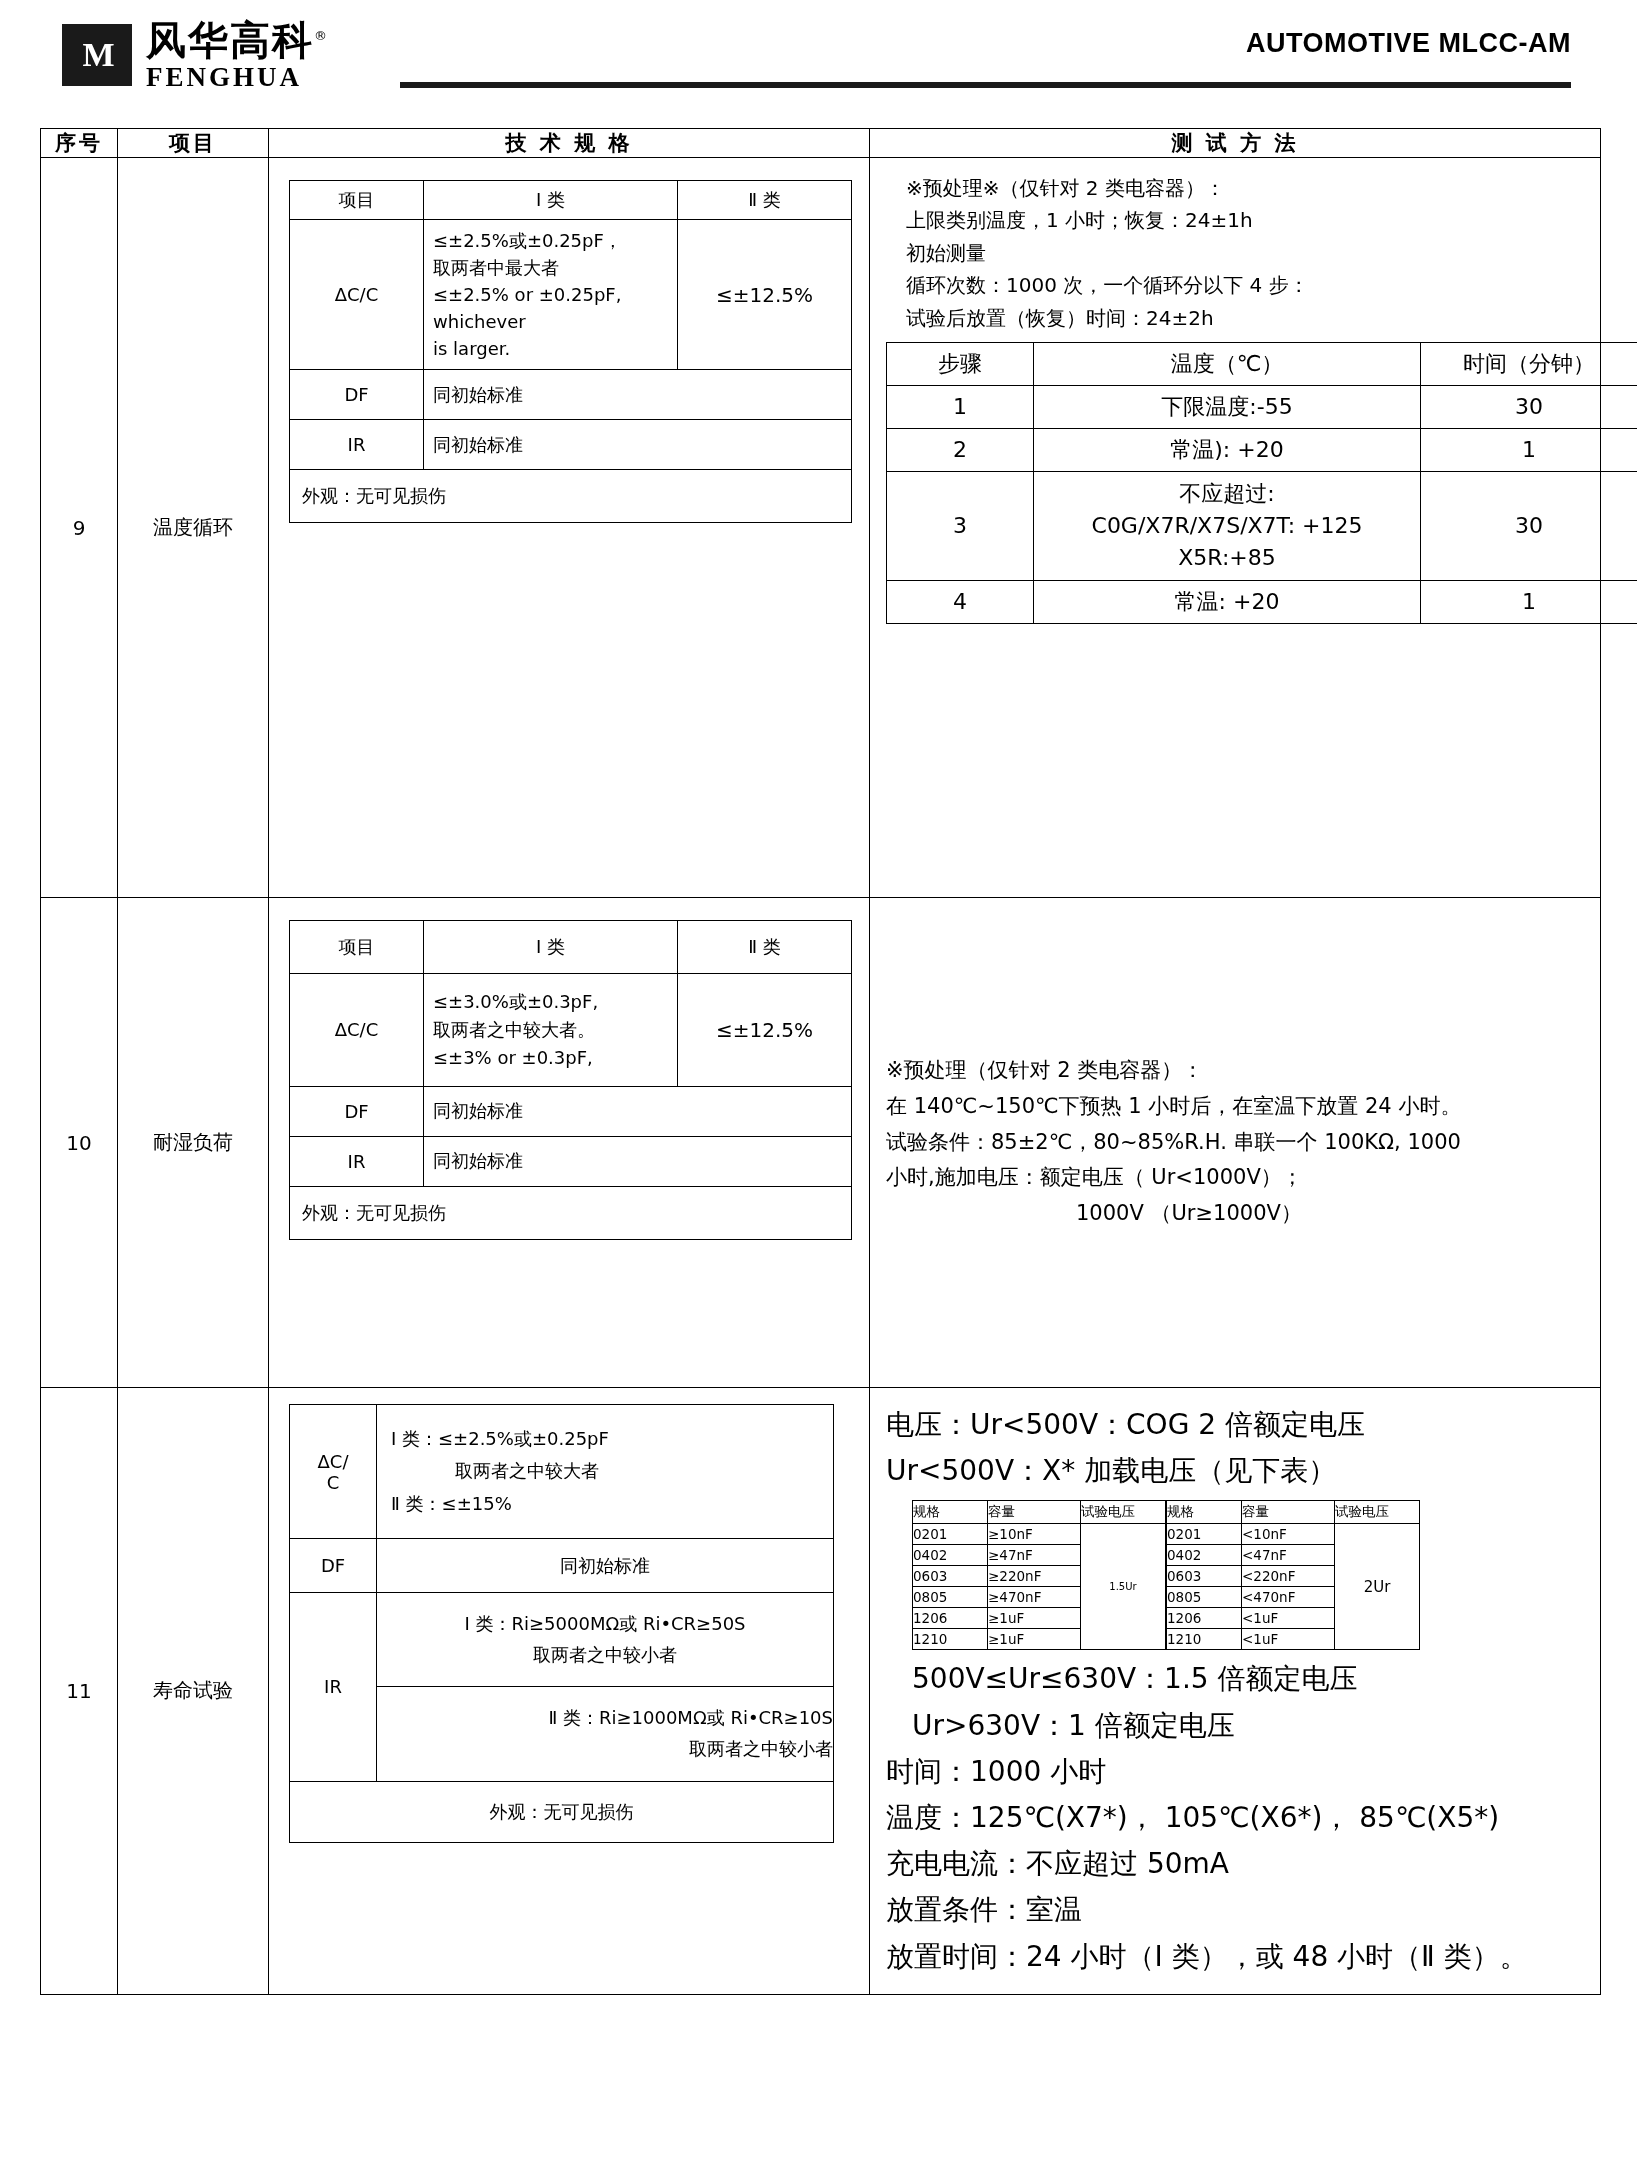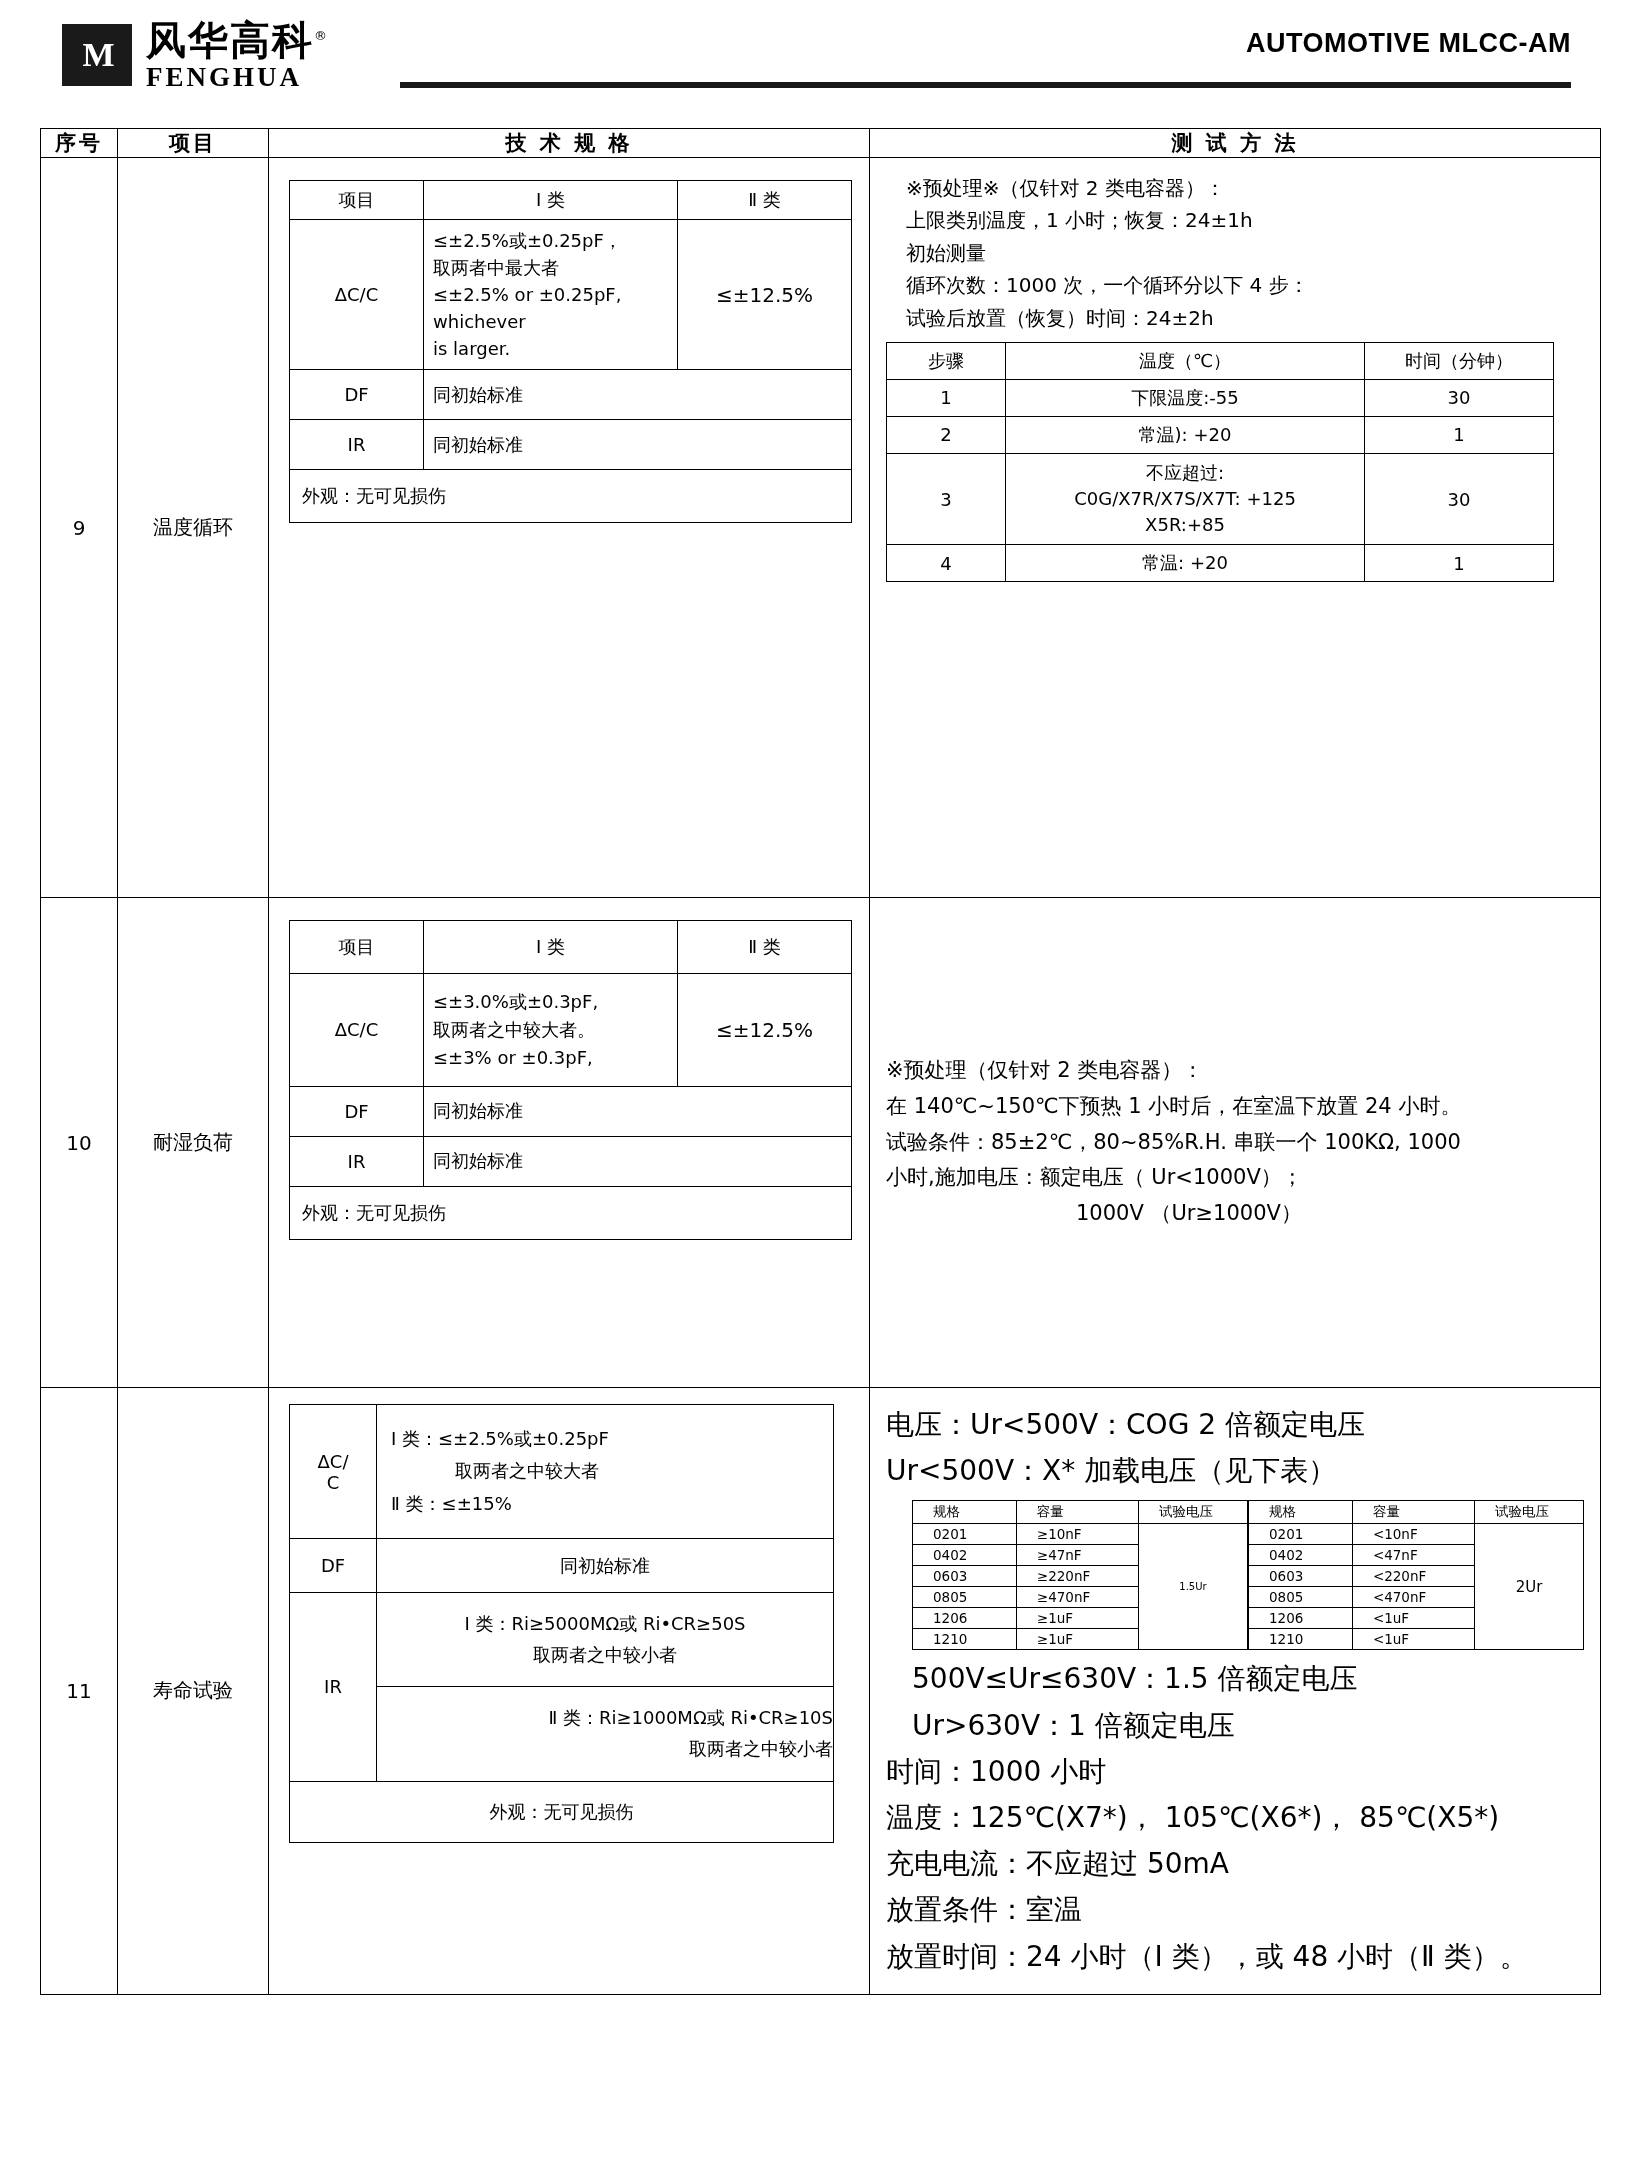--- a/index.html
+++ b/index.html
@@ -108,34 +108,34 @@
   .spec-tbl .c2 { width: 235px; }
   .spec-tbl .c3 { width: 155px; }
 
   
   .method-text {
     font-size: 20px; line-height: 1.62;
     font-family:"DejaVu Sans", sans-serif;
     margin-left:20px;
   }
   table.steps { width: 640px; margin-top: 8px; }
-  table.steps td { font-size: 18px; padding: 6px 4px; }
+  table.steps td { font-size: 22px; padding: 6px 18px; }
   table.steps .s1 { width: 110px; }
   table.steps .s2 { width: 350px; }
   table.steps .s3 { width: 180px; }
 
   
   .spec11 { width: 545px; margin: 16px 0 14px 20px; }
   .spec11 .k1 { width: 68px; text-align: center; }
   .spec11 td { font-size: 19px; padding: 10px 10px; margin-left: 34px; }
 
   
   .volt-wrap { display: flex; gap: 0px; margin: 6px 0 6px 26px; }
   table.volt { border-collapse: collapse; table-layout: fixed; }
-  table.volt td { border: 1px solid #000; font-size: 13.5px; padding: 2px 20px; font-family:"DejaVu Sans", sans-serif; }
+  table.volt td { border: 1px solid #000; font-size: 13.5px; padding: 2px 0; font-family:"DejaVu Sans", sans-serif; }
   table.volt .v1 { width: 74px; }
   table.volt .v2 { width: 92px; }
   table.volt .v3 { width: 84px; }
   .volt td.hd { font-size: 13.5px; }
 
   .mtxt { font-size: 21px; line-height: 1.7; font-family:"DejaVu Sans", sans-serif; }
   .mtxt-sm { font-size: 28px; line-height: 1.65; font-family:"DejaVu Sans", sans-serif; }
 </style>
 </head>
 <body>

